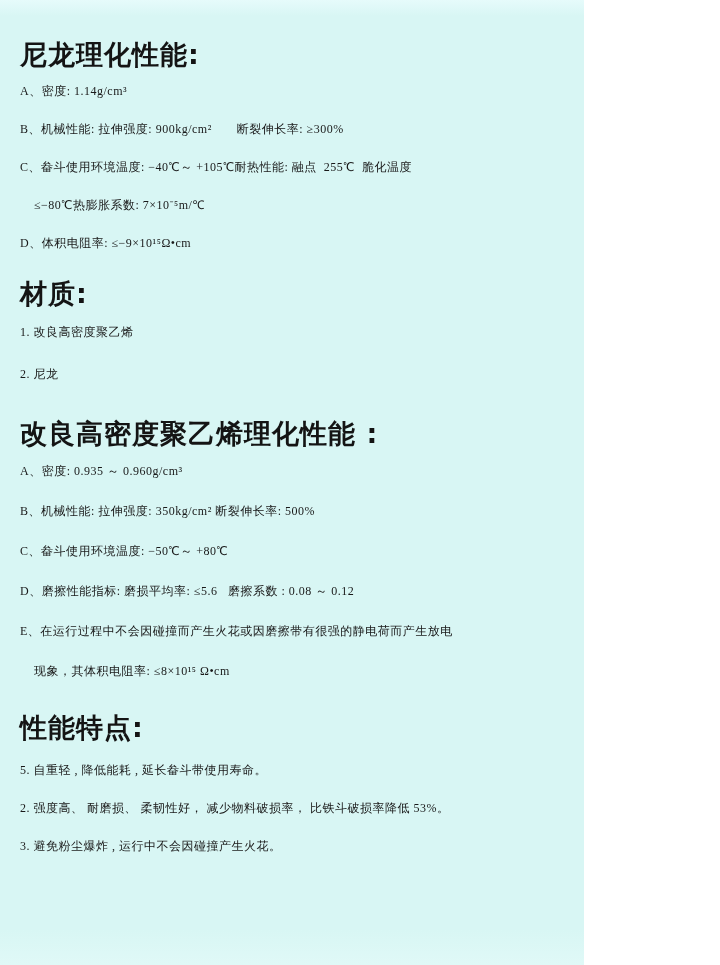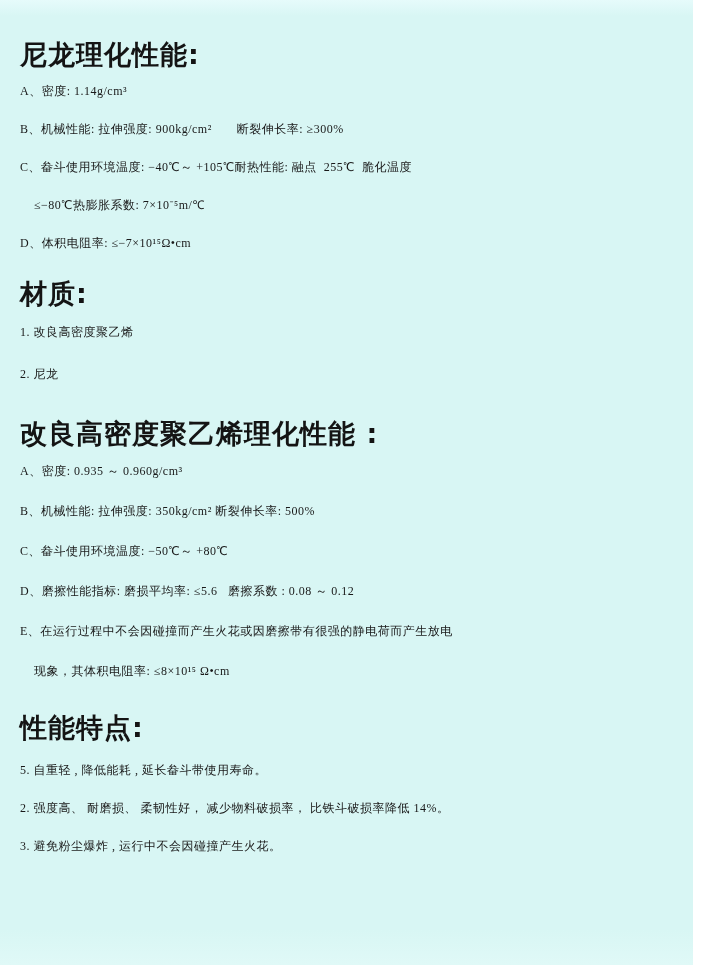--- a/index.html
+++ b/index.html
@@ -1,18 +1,18 @@
 <!DOCTYPE html>
 <html lang="zh"><head>
 <meta charset="utf-8">
 <style>
   html,body{margin:0;padding:0;}
   .page{
     position:relative;
-    width:693px;
+    width:584px;
     height:965px;
     box-sizing:border-box;
     padding:38px 18px 0 20px;
     background:linear-gradient(180deg,#e6fbfb 0px,#d8f6f4 16px,#d8f6f4 930px,#e0f9f7 965px);
     color:#1b1b1b;
     overflow:hidden;
     font-family:"Liberation Serif","DejaVu Serif",serif;
   }
   .sec-title{
     margin:0;
@@ -47,21 +47,21 @@
 
 <div class="page">
 
   <section class="sec1">
     <h2 class="sec-title">尼龙理化性能:</h2>
     <div class="lines">
       <p class="line">A、密度: 1.14g/cm³</p>
       <p class="line">B、机械性能: 拉伸强度: 900kg/cm²　　断裂伸长率: ≥300%</p>
       <p class="line">C、畚斗使用环境温度: −40℃～ +105℃耐热性能: 融点  255℃  脆化温度</p>
       <p class="line cont">≤−80℃热膨胀系数: 7×10⁻⁵m/℃</p>
-      <p class="line">D、体积电阻率: ≤−7×10¹⁵Ω•cm</p>
+      <p class="line">D、体积电阻率: ≤−9×10¹⁵Ω•cm</p>
     </div>
   </section>
 
   <section class="sec2">
     <h2 class="sec-title">材质:</h2>
     <div class="lines">
       <p class="line">1. 改良高密度聚乙烯</p>
       <p class="line">2. 尼龙</p>
     </div>
   </section>
@@ -75,19 +75,19 @@
       <p class="line">D、磨擦性能指标: 磨损平均率: ≤5.6   磨擦系数 : 0.08 ～ 0.12</p>
       <p class="line">E、在运行过程中不会因碰撞而产生火花或因磨擦带有很强的静电荷而产生放电</p>
       <p class="line cont">现象，其体积电阻率: ≤8×10¹⁵ Ω•cm</p>
     </div>
   </section>
 
   <section class="sec4">
     <h2 class="sec-title">性能特点:</h2>
     <div class="lines">
       <p class="line">5. 自重轻 , 降低能耗 , 延长畚斗带使用寿命。</p>
-      <p class="line">2. 强度高、 耐磨损、 柔韧性好， 减少物料破损率， 比铁斗破损率降低 14%。</p>
+      <p class="line">2. 强度高、 耐磨损、 柔韧性好， 减少物料破损率， 比铁斗破损率降低 53%。</p>
       <p class="line">3. 避免粉尘爆炸 , 运行中不会因碰撞产生火花。</p>
 
     </div>
   </section>
 
 </div>
 
 </body></html>

